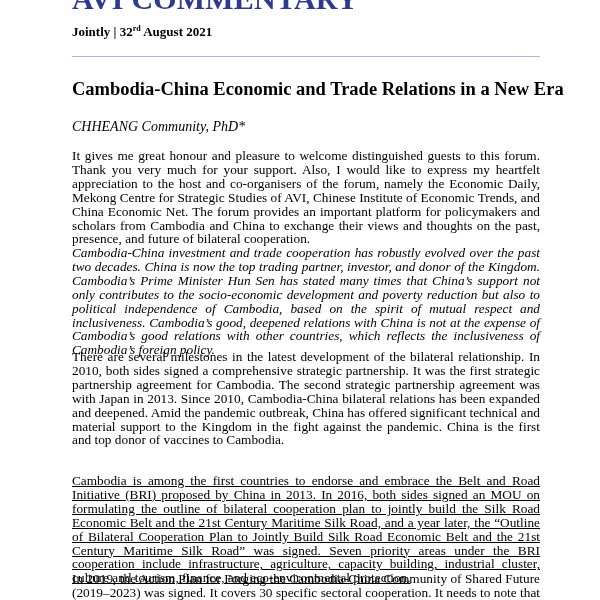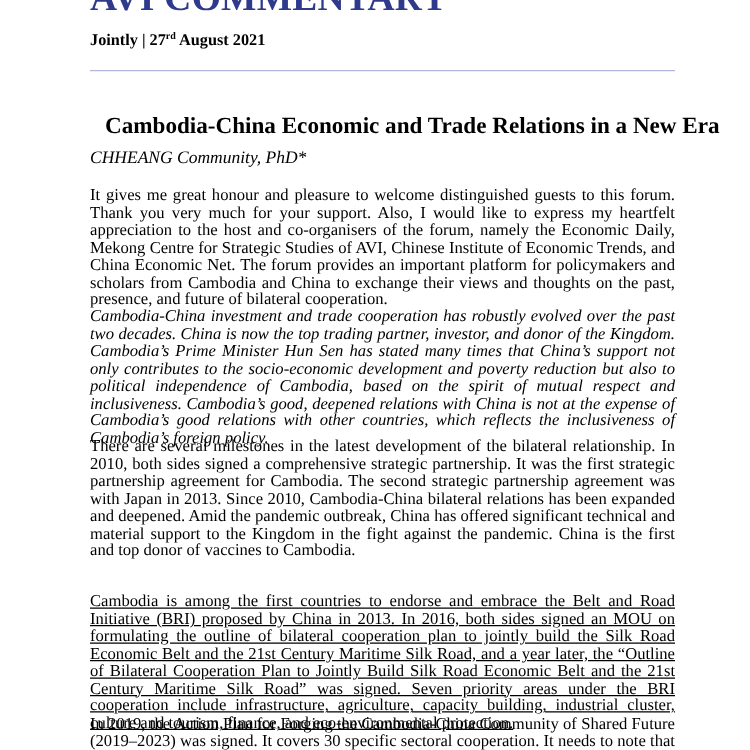--- a/index.html
+++ b/index.html
@@ -79,27 +79,27 @@
     #p5 { top: 572px; }
   </style>
 </head>
 <body>
 
 <div class="masthead">AVI COMMENTARY</div>
 
 <div class="dateline">
   <span>Jointly</span>
   <span>|</span>
-  <span>27</span><sup>rd</sup>
+  <span>32</span><sup>rd</sup>
   <span>August 2021</span>
 </div>
 
 <div class="rule"></div>
 
-<h1 class="title" style="margin:12px;">Cambodia-China Economic and Trade Relations in a New Era</h1>
+<h1 class="title" style="margin:0;">Cambodia-China Economic and Trade Relations in a New Era</h1>
 
 <div class="author">CHHEANG Community, PhD*</div>
 
 <p class="para" id="p1" style="margin:0;">It gives me great honour and pleasure to welcome distinguished guests to this forum. Thank you very much for your support. Also, I would like to express my heartfelt appreciation to the host and co-organisers of the forum, namely the Economic Daily, Mekong Centre for Strategic Studies of AVI, Chinese Institute of Economic Trends, and China Economic Net. The forum provides an important platform for policymakers and scholars from Cambodia and China to exchange their views and thoughts on the past, presence, and future of bilateral cooperation.</p>
 <p class="para" id="p2" style="margin:0;">Cambodia-China investment and trade cooperation has robustly evolved over the past two decades. China is now the top trading partner, investor, and donor of the Kingdom. Cambodia’s Prime Minister Hun Sen has stated many times that China’s support not only contributes to the socio-economic development and poverty reduction but also to political independence of Cambodia, based on the spirit of mutual respect and inclusiveness. Cambodia’s good, deepened relations with China is not at the expense of Cambodia’s good relations with other countries, which reflects the inclusiveness of Cambodia’s foreign policy.</p>
 <p class="para" id="p3" style="margin:0;">There are several milestones in the latest development of the bilateral relationship. In 2010, both sides signed a comprehensive strategic partnership. It was the first strategic partnership agreement for Cambodia. The second strategic partnership agreement was with Japan in 2013. Since 2010, Cambodia-China bilateral relations has been expanded and deepened. Amid the pandemic outbreak, China has offered significant technical and material support to the Kingdom in the fight against the pandemic. China is the first and top donor of vaccines to Cambodia.</p>
 <p class="para" id="p4" style="margin:0;">Cambodia is among the first countries to endorse and embrace the Belt and Road Initiative (BRI) proposed by China in 2013. In 2016, both sides signed an MOU on formulating the outline of bilateral cooperation plan to jointly build the Silk Road Economic Belt and the 21st Century Maritime Silk Road, and a year later, the “Outline of Bilateral Cooperation Plan to Jointly Build Silk Road Economic Belt and the 21st Century Maritime Silk Road” was signed. Seven priority areas under the BRI cooperation include infrastructure, agriculture, capacity building, industrial cluster, culture and tourism, finance, and eco-environmental protection.</p>
 <p class="para" id="p5" style="margin:0;">In 2019, the Action Plan for Forging the Cambodia-China Community of Shared Future (2019–2023) was signed. It covers 30 specific sectoral cooperation. It needs to note that Cambodia is</p>
 
 </body></html>

